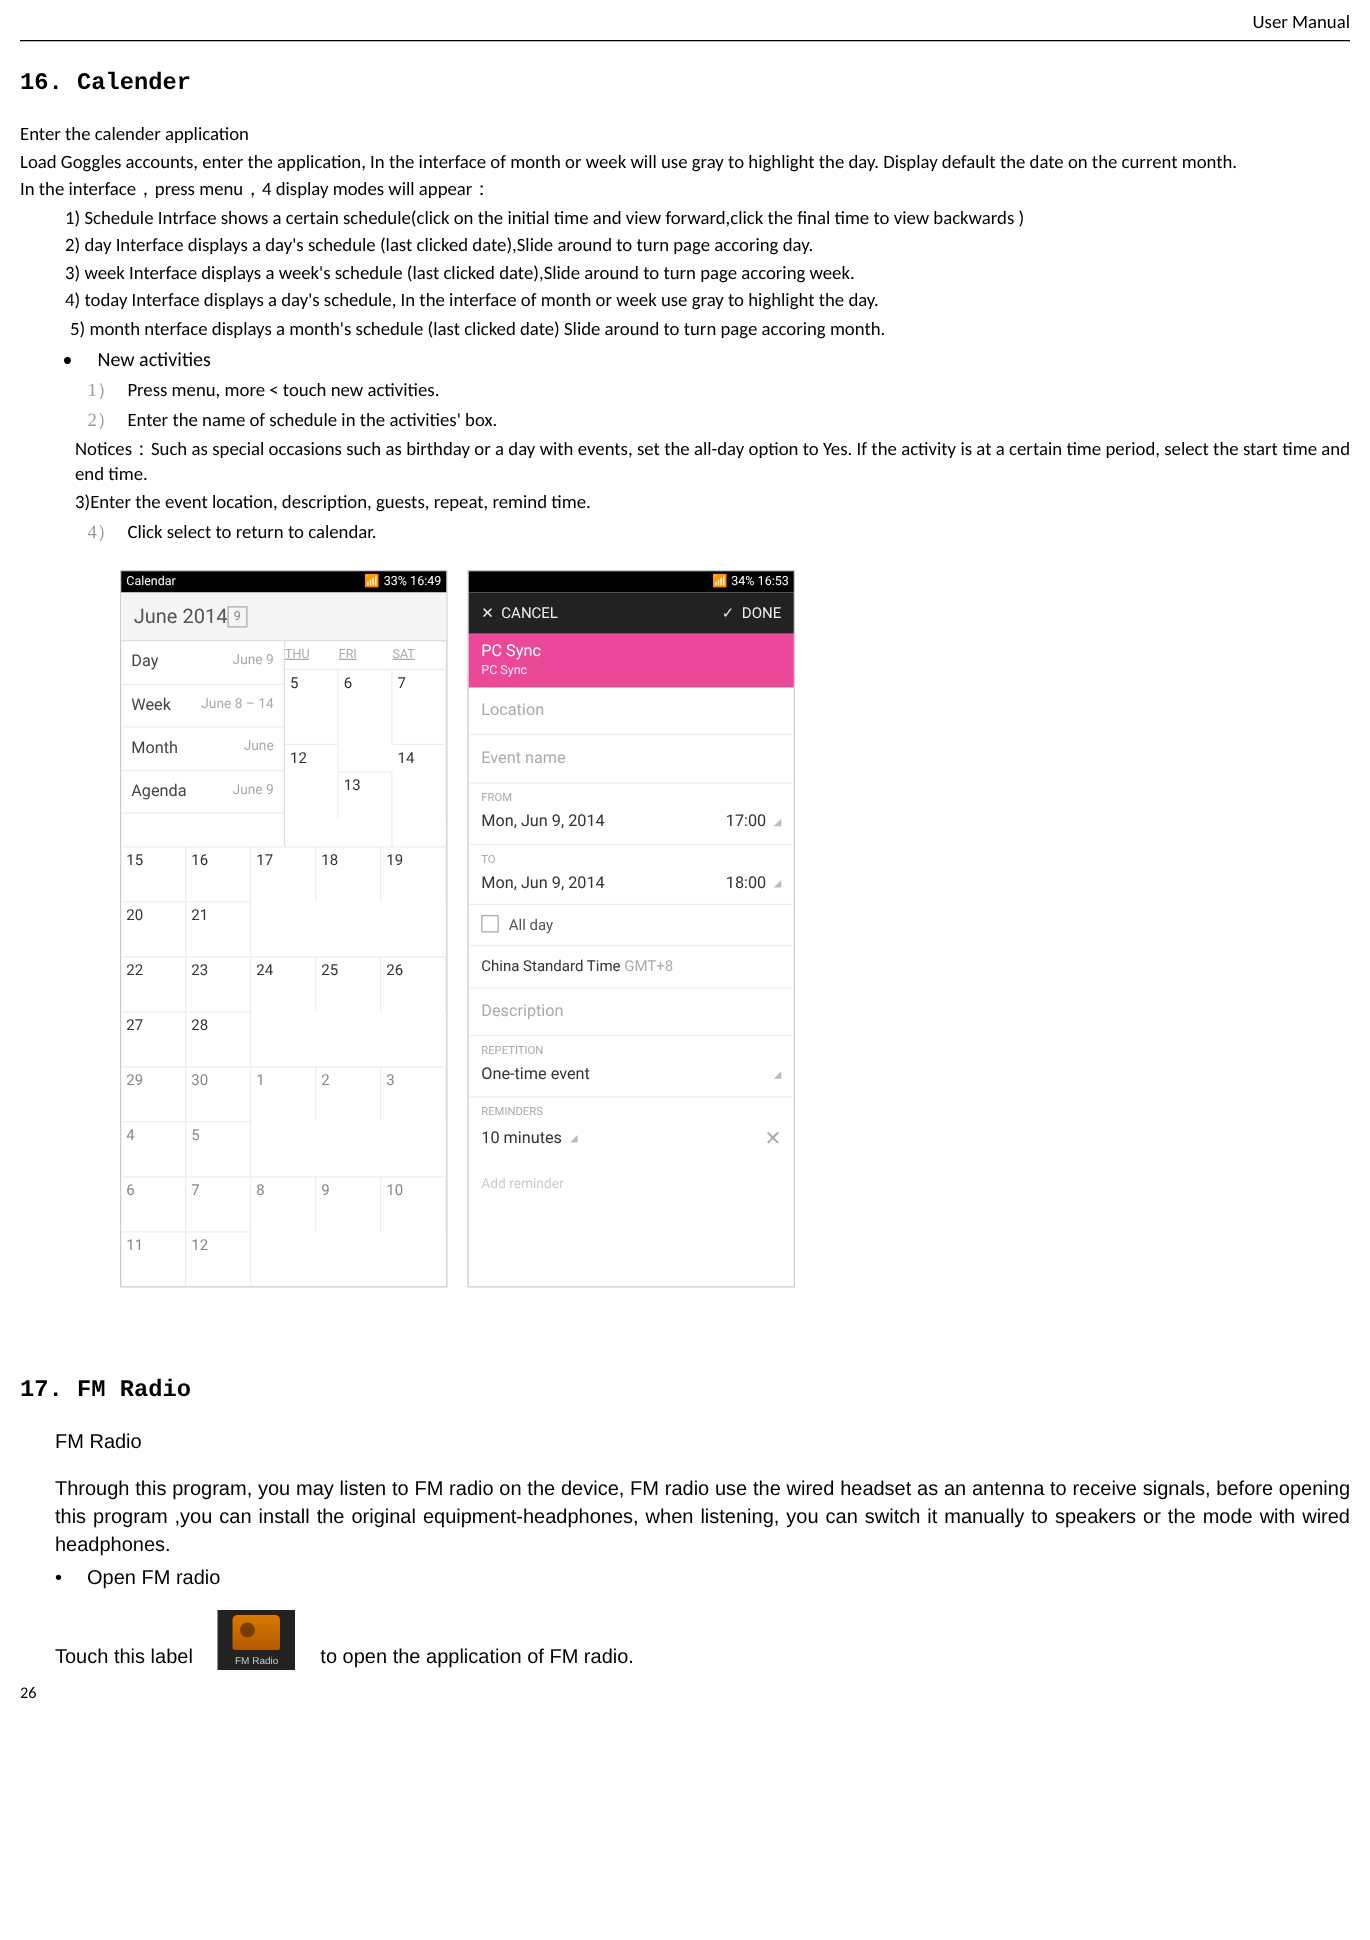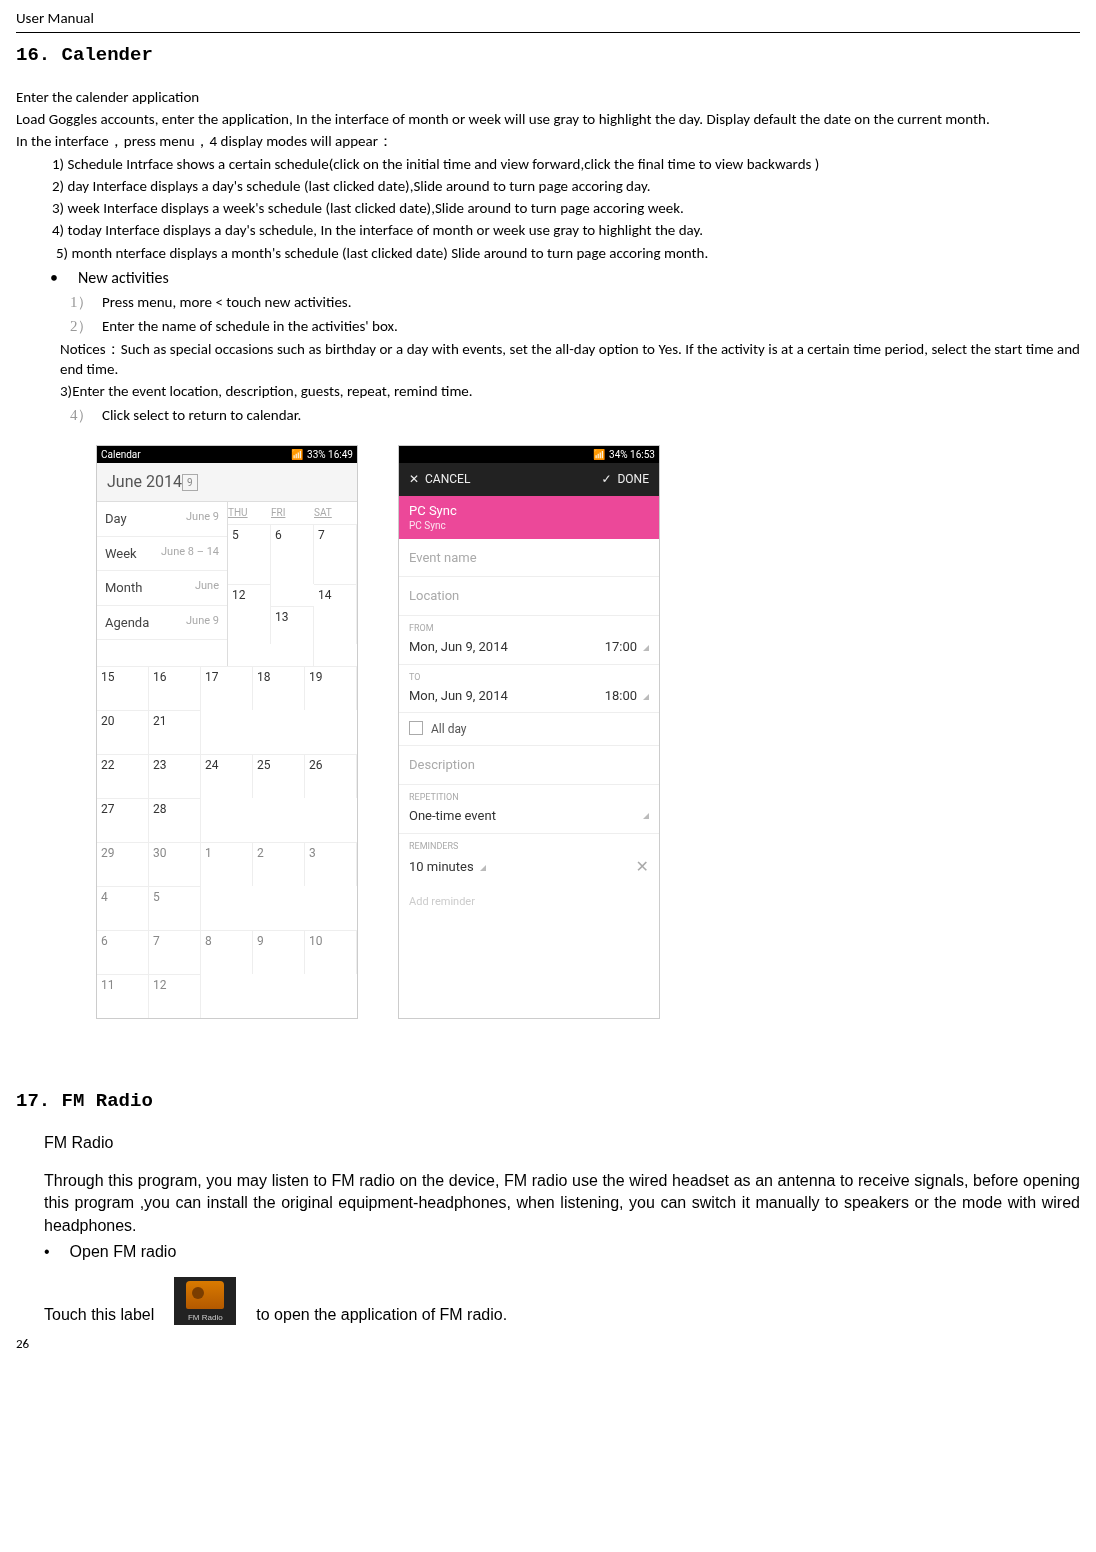--- a/index.html
+++ b/index.html
@@ -6,25 +6,25 @@
     font-family: Calibri, Arial, sans-serif;
     font-size: 15px;
     color: #000;
     margin: 0;
     padding: 8px 16px 40px 16px;
     width: 1096px;
     box-sizing: border-box;
     line-height: 1.35;
   }
   .header {
-    text-align: left;
+    text-align: right;
     font-size: 15px;
     padding-bottom: 4px;
     border-bottom: 1px solid #000;
-    margin-bottom: 10px;
+    margin-bottom: 21px;
   }
   h1.section {
     font-family: "SimSun", "Courier New", monospace;
     font-size: 19px;
     font-weight: bold;
     margin: 10px 0 18px 0;
   }
   h1.section.upper {
     margin-top: 6px;
   }
@@ -48,21 +48,21 @@
     margin: 3px 0;
     font-size: 15px;
   }
   .numlist .num {
     color: #999;
     font-family: "SimSun", serif;
     margin-right: 6px;
   }
   .screenshots {
     display: flex;
-    gap: 40px;
+    gap: 16px;
     margin: 20px 0 10px 80px;
   }
   .phone {
     width: 260px;
     border: 1px solid #ccc;
     background: #fff;
     font-family: Roboto, Arial, sans-serif;
   }
   .statusbar {
     background: #000;
@@ -383,35 +383,40 @@
       </span>
       <span class="btn">
         <span>✓</span>
         <span>DONE</span>
       </span>
     </div>
     <div class="sync-head">
       <div>PC Sync</div>
       <div class="sm">PC Sync</div>
     </div>
+    <div class="field">Location</div>
     <div class="field">Event name</div>
-    <div class="field">Location</div>
     <div class="label-sm">FROM</div>
     <div class="dt-row">
       <span>Mon, Jun 9, 2014</span>
       <span><span>17:00</span><span class="tri"></span></span>
     </div>
     <div class="label-sm">TO</div>
     <div class="dt-row">
       <span>Mon, Jun 9, 2014</span>
       <span><span>18:00</span><span class="tri"></span></span>
     </div>
     <div class="chk-row">
       <span class="chk"></span>
       <span>All day</span>
+    </div>
+    <div class="tz-row">
+      <span>China Standard Time</span>
+      <span class="g"> </span>
+      <span class="g">GMT+8</span>
     </div>
     <div class="field">Description</div>
     <div class="label-sm">REPETITION</div>
     <div class="dt-row">
       <span>One-time event</span>
       <span class="tri"></span>
     </div>
     <div class="label-sm">REMINDERS</div>
     <div class="rem-row">
       <span><span>10 minutes</span><span class="tri"></span></span>

